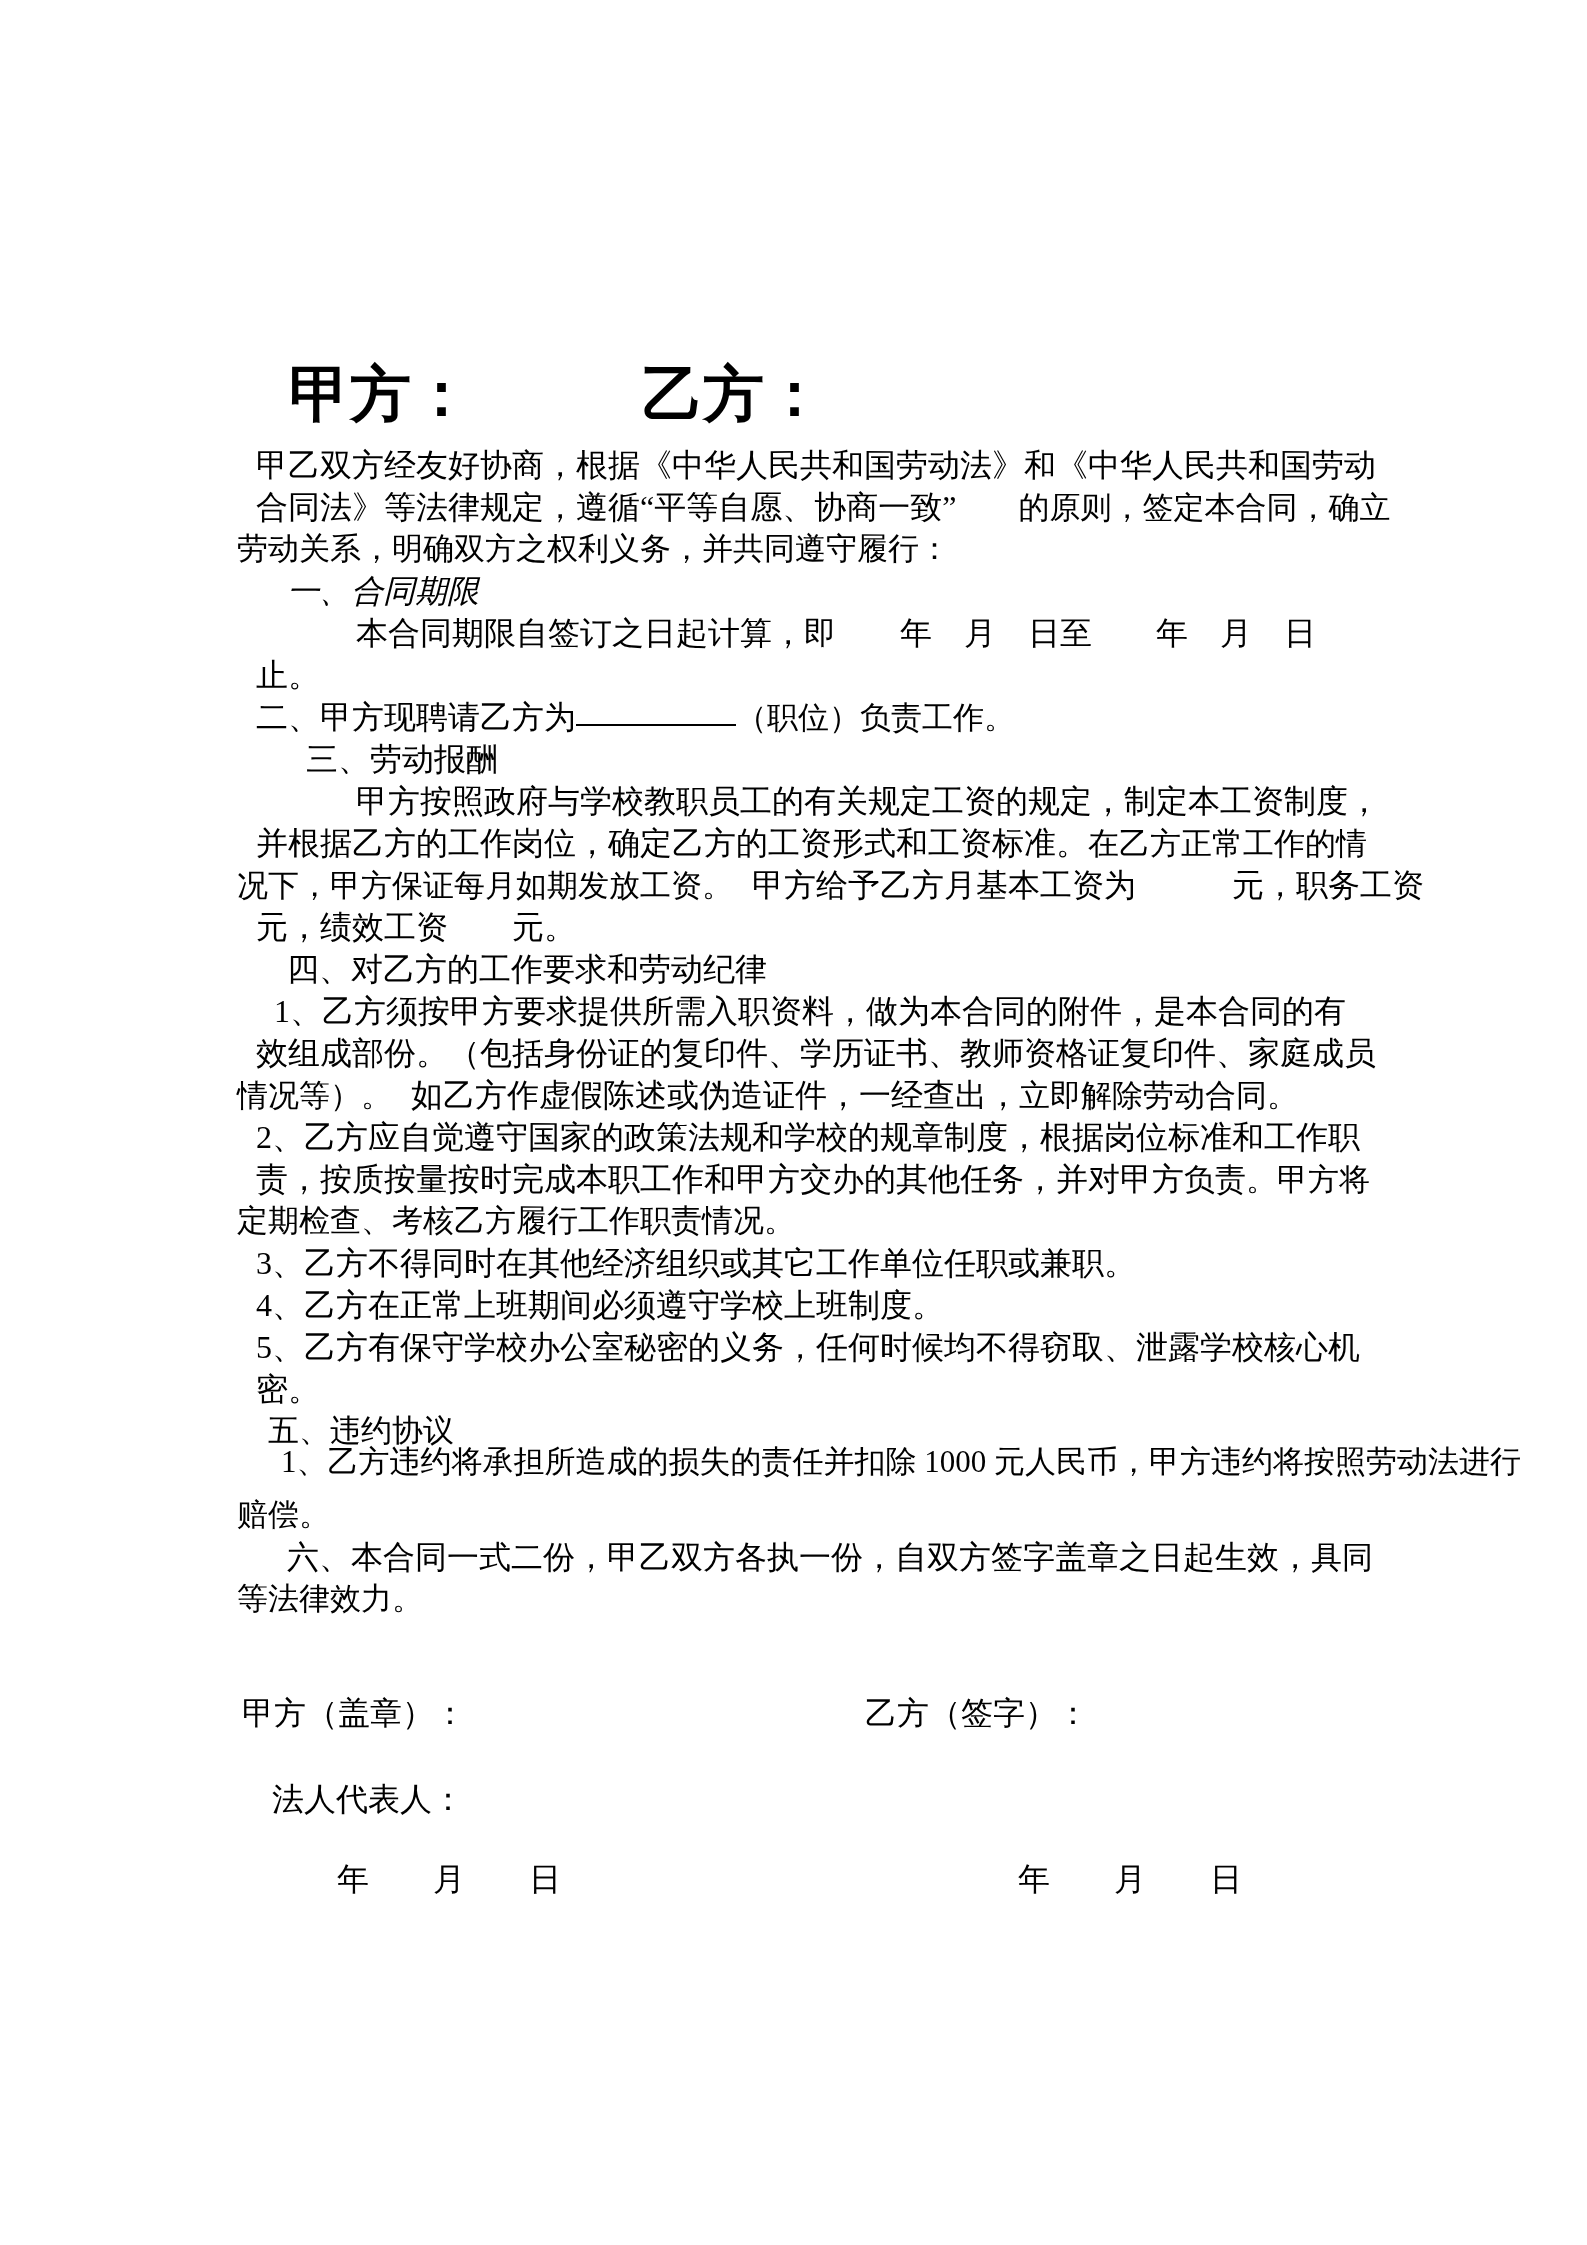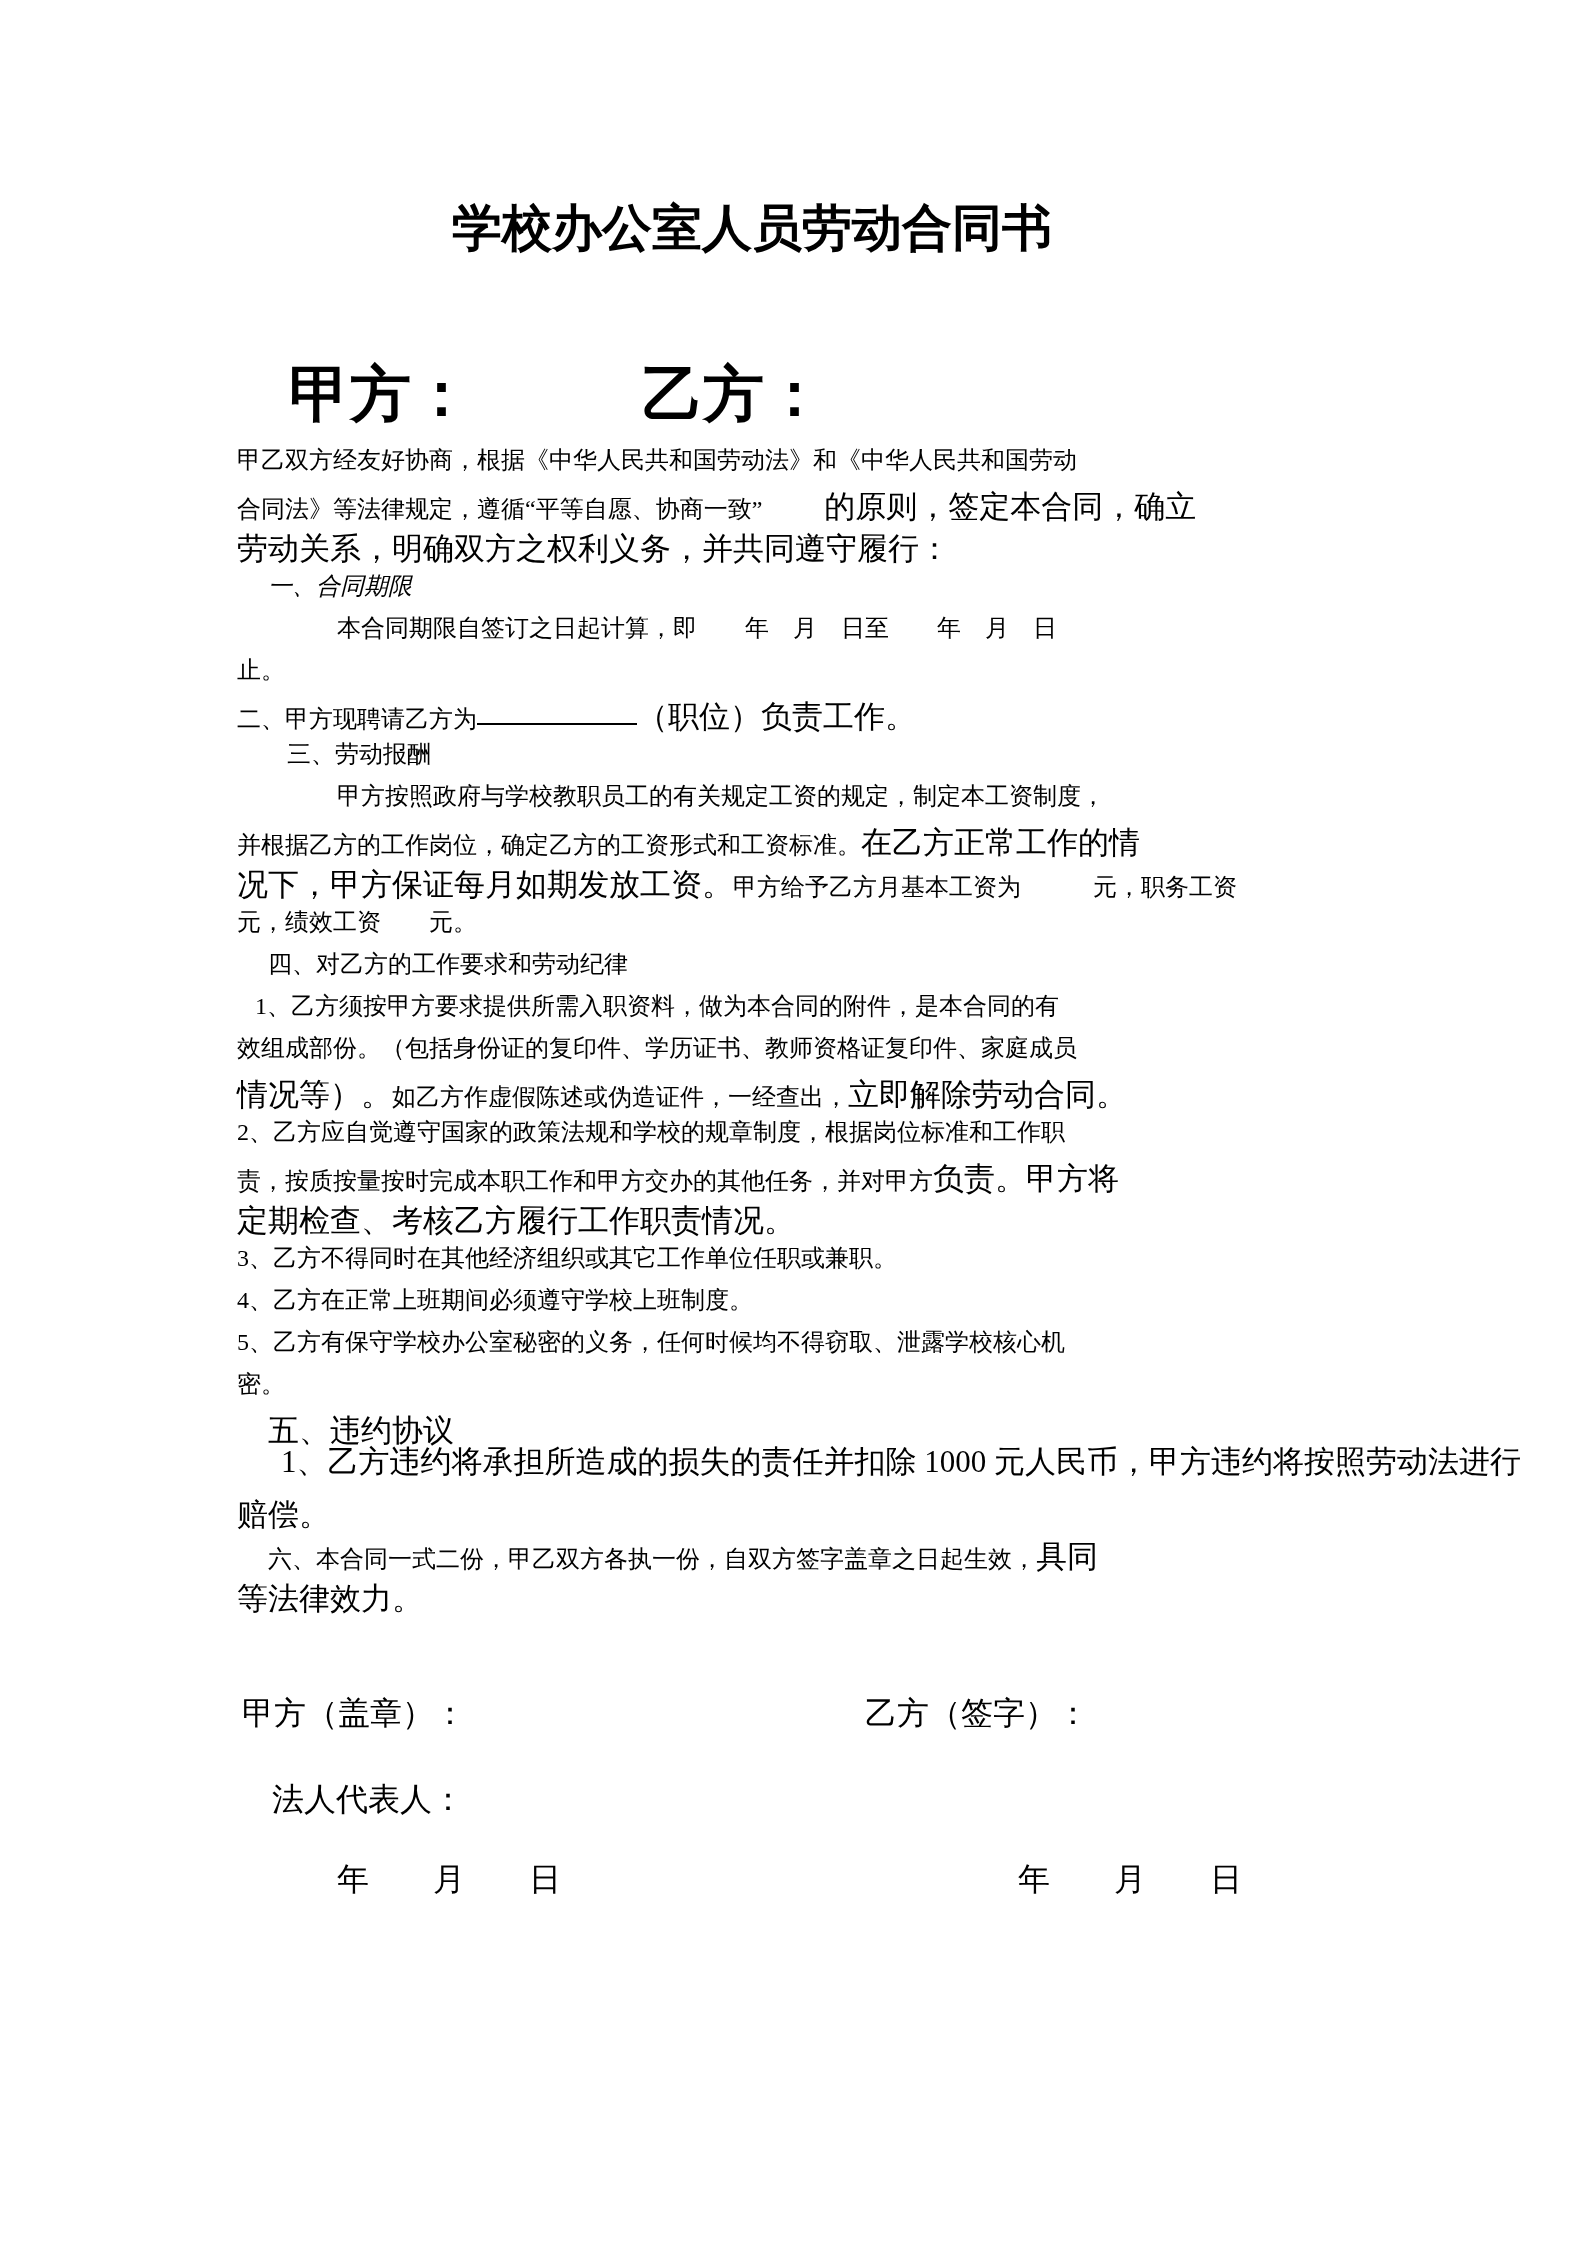--- a/index.html
+++ b/index.html
@@ -31,21 +31,21 @@
     line-height: 1.15;
     white-space: pre;
   }
   .party-a { left: 289px; }
   .party-b { left: 642px; }
   .line {
     position: absolute;
     white-space: pre;
     line-height: 1.3;
   }
-  .seg-n { font-size: 24px; }
+  .seg-n { font-size: 32px; margin-left: 19px; }
   .seg-s { font-size: 31px; }
   .blank {
     display: inline-block;
     height: 2px;
     border-bottom: 2px solid #000;
     vertical-align: baseline;
     margin-bottom: 2px;
   }
   .sig {
     position: absolute;
@@ -57,21 +57,20 @@
   .sig-b   { left: 865px;  top: 1693px; }
   .legal   { left: 272px;  top: 1779px; }
   .date-l  { left: 337px;  top: 1859px; }
   .date-r  { left: 1018px; top: 1859px; }
 </style>
 </head>
 <body>
 
 <div class="page">
 
-  <div class="doc-title">学校办公室人员劳动合同书</div>
 
   <div class="party-label party-a">甲方：</div>
 
   <div class="party-label party-b">乙方：</div>
 
   <div>
       <div class="line" style="left: 237px; top: 445px;"><span class="seg-n">甲乙双方经友好协商，根据《中华人民共和国劳动法》和《中华人民共和国劳动</span></div>
       <div class="line" style="left: 237px; top: 487px;"><span class="seg-n">合同法》等法律规定，遵循“平等自愿、协商一致”</span><span class="seg-s">　　的原则，签定本合同，确立</span></div>
       <div class="line" style="left: 237px; top: 529px;"><span class="seg-s">劳动关系，明确双方之权利义务，并共同遵守履行：</span></div>
       <div class="line" style="left: 268px; top: 571px; font-style: italic;"><span class="seg-n">一、合同期限</span></div>

